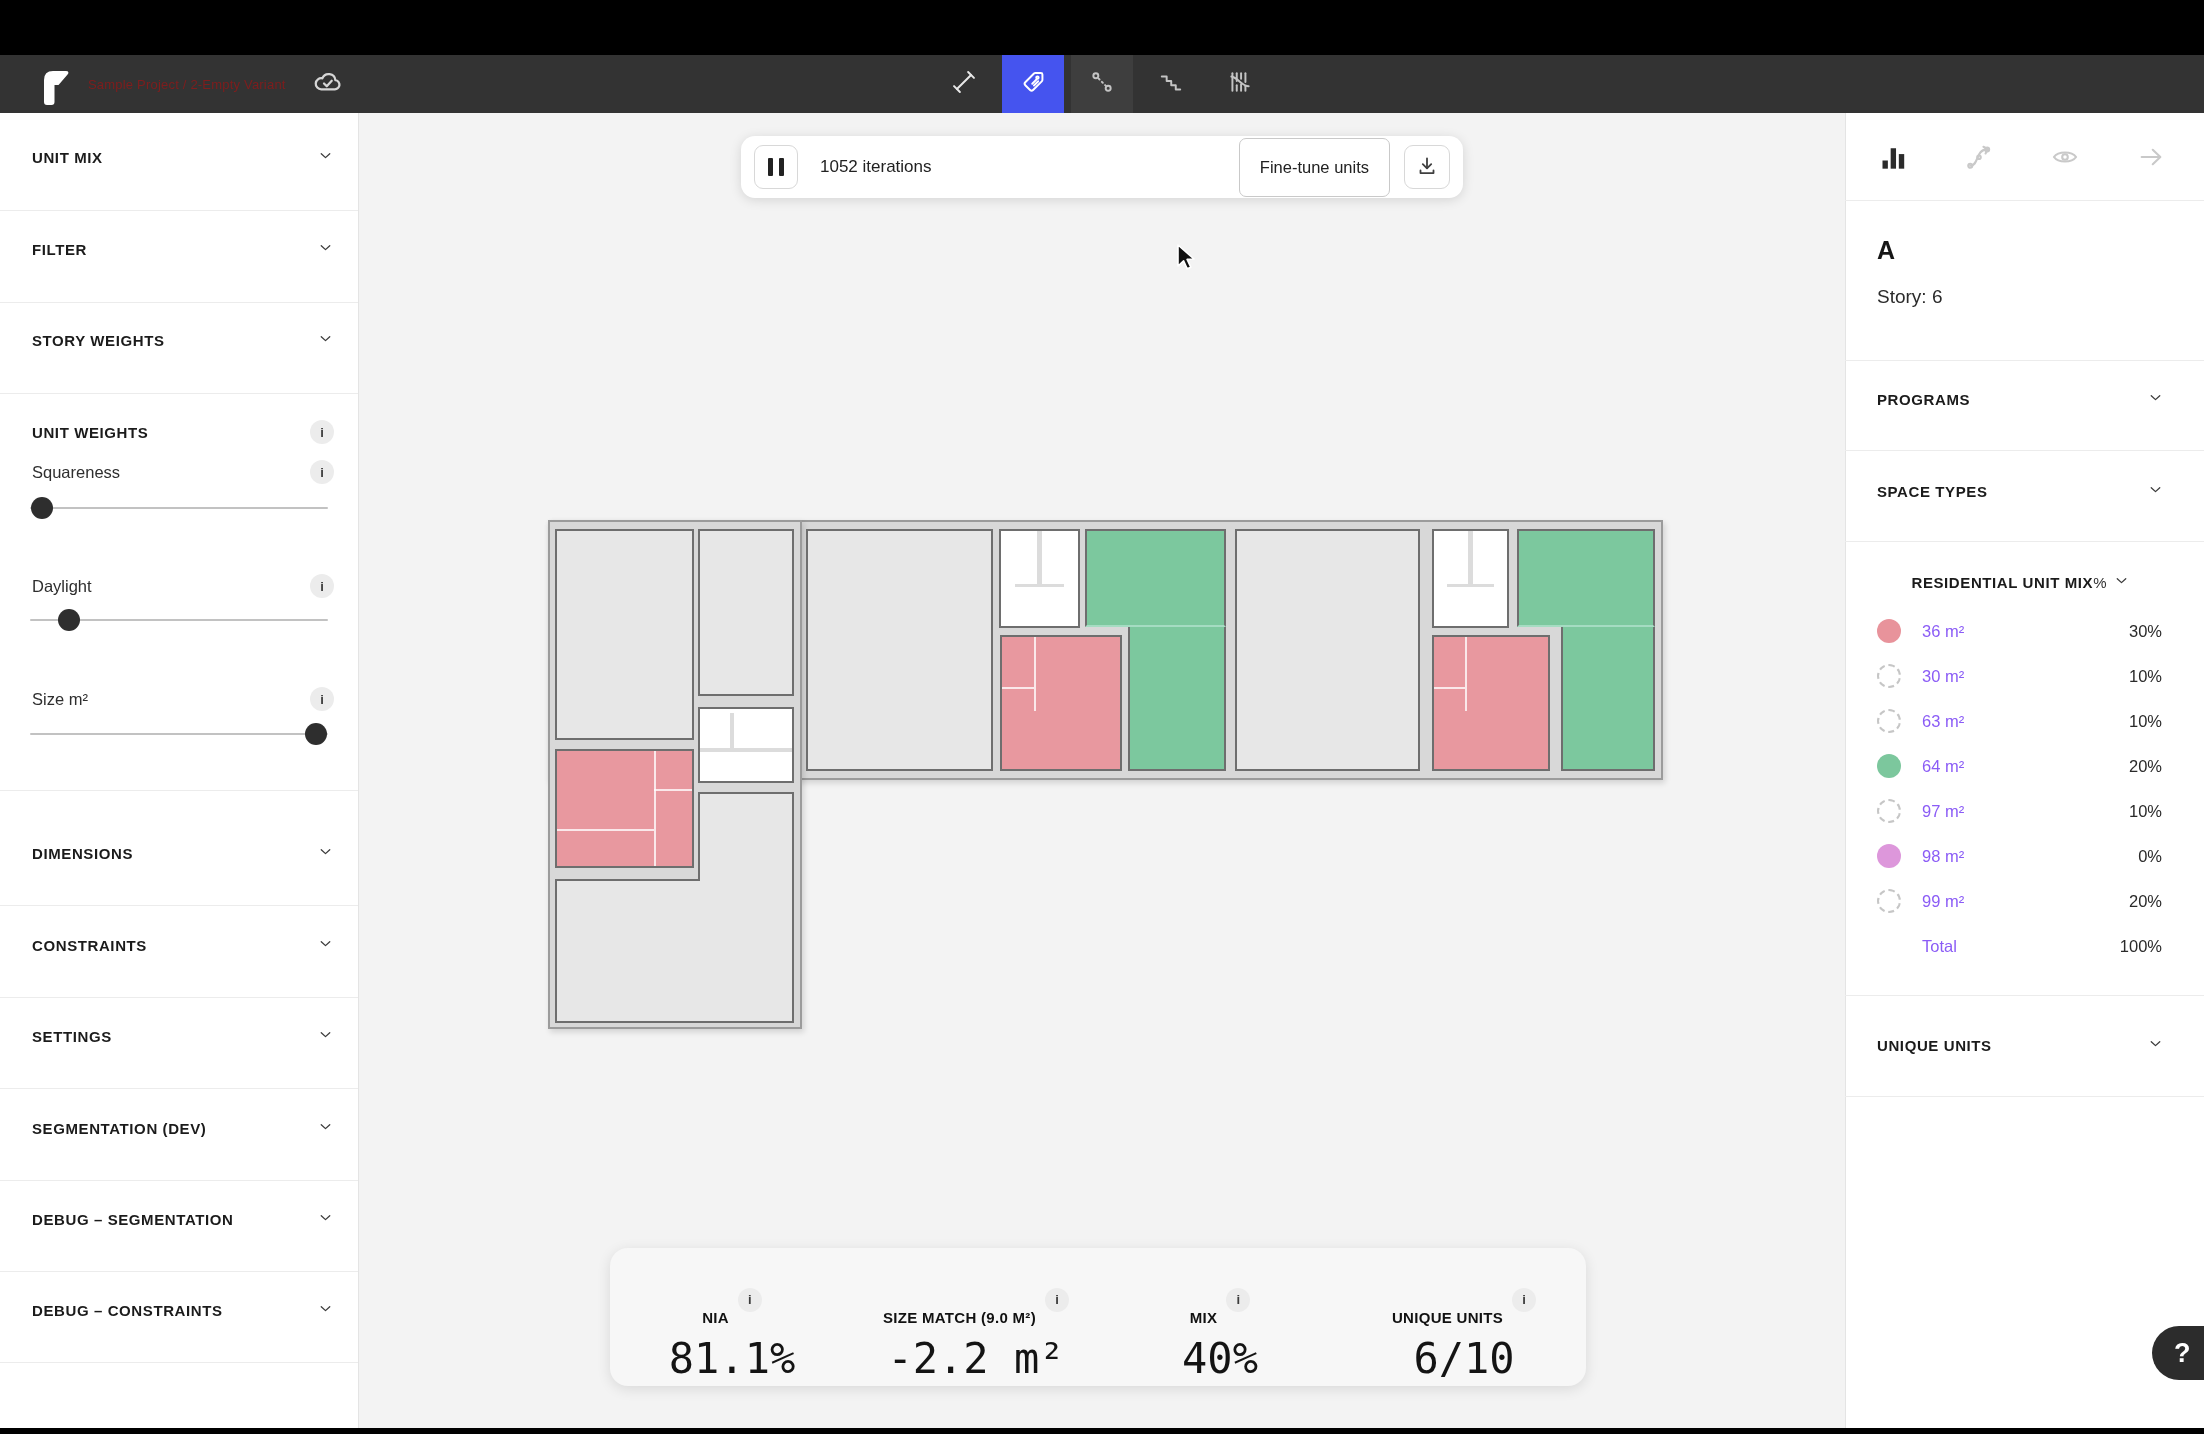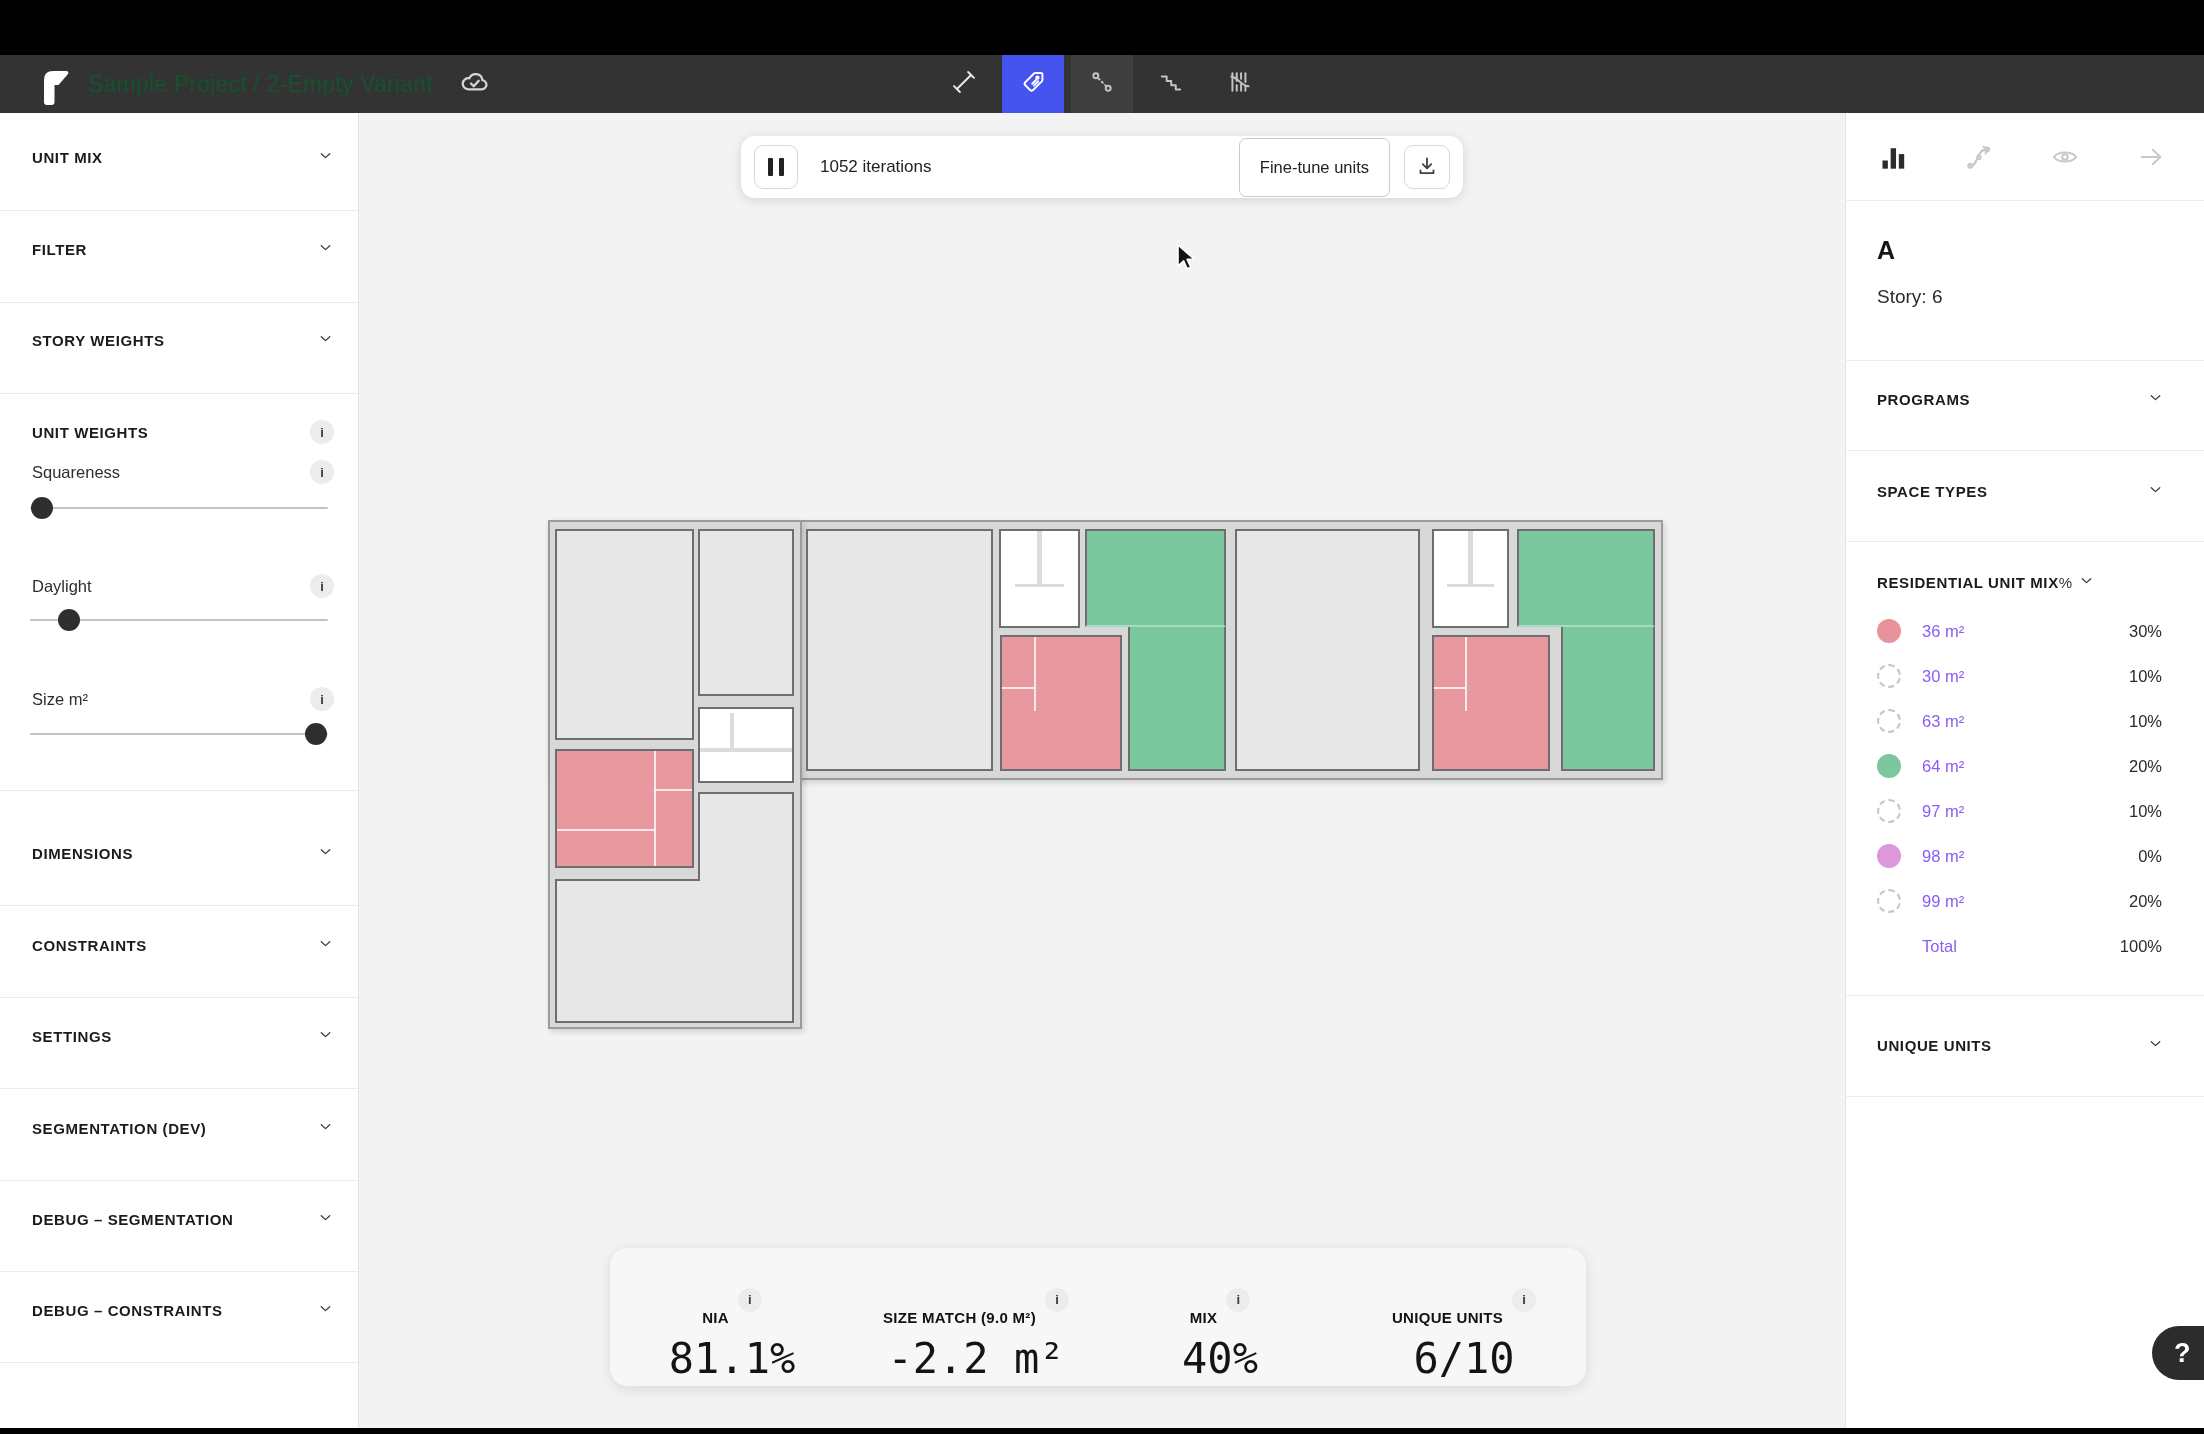--- a/index.html
+++ b/index.html
@@ -3,21 +3,21 @@
 <meta charset="utf-8">
 <style>
   html,body{margin:0;padding:0;background:#f4f4f4;}
   .screen{position:relative;width:2204px;height:1434px;overflow:hidden;
     font-family:"Liberation Sans",sans-serif;background:#f3f3f3;color:#1c1c1c;}
   
   .os-strip{position:absolute;left:0;width:2204px;background:#000;}
   .topbar{position:absolute;left:0;top:55px;width:2204px;height:58px;background:#333333;}
   .logo{position:absolute;left:28px;top:60px;width:48px;height:48px;}
   .titlegrp{position:absolute;left:88px;top:55px;height:58px;display:flex;align-items:center;gap:26px;}
-  .proj-title{font-size:23px;color:#14532d;letter-spacing:.2px;}
+  .proj-title{font-size:13px;color:#7f1d1d;letter-spacing:.2px;}
   .toolbar{position:absolute;top:55px;left:1102px;transform:translateX(-50%);height:58px;display:flex;gap:7px;}
   .toolbtn{width:62px;height:58px;display:flex;align-items:center;justify-content:center;}
   .toolbtn.active{background:#4554ef;}
   .toolbtn.hl{background:#3e3e3e;}
   
   .sidebar-left{position:absolute;left:0;top:113px;width:358px;height:1315px;background:#fff;border-right:1px solid #e4e4e4;}
   .sidebar-right{position:absolute;left:1845px;top:113px;width:359px;height:1315px;background:#fff;border-left:1px solid #e4e4e4;}
   .divider{position:absolute;left:0;width:100%;height:1px;background:#ececec;}
   .sec-row{position:absolute;left:0;width:100%;height:36px;display:flex;align-items:center;
     justify-content:space-between;box-sizing:border-box;padding:0 24px 0 32px;cursor:pointer;}
@@ -45,21 +45,21 @@
   .stat-value{margin-top:8px;font-family:"DejaVu Sans Mono",monospace;font-size:42px;color:#141414;}
   
   .picons{position:absolute;left:1877px;top:141px;width:290px;display:flex;justify-content:space-between;}
   .picon{width:32px;height:32px;display:flex;align-items:center;justify-content:center;cursor:pointer;}
   .variant-a{position:absolute;left:1877px;top:236px;font-size:25px;font-weight:600;color:#161616;}
   .story{position:absolute;left:1877px;top:286px;font-size:19px;color:#2b2b2b;}
   .prow{position:absolute;left:1845px;width:359px;height:36px;display:flex;align-items:center;
     justify-content:space-between;box-sizing:border-box;padding:0 40px 0 32px;cursor:pointer;}
   .pdivider{position:absolute;left:1845px;width:359px;height:1px;background:#ececec;}
   .umx-title-row{position:absolute;left:1845px;width:359px;display:flex;align-items:center;
-    justify-content:flex-start;box-sizing:border-box;padding:0 40px 0 32px;}
+    justify-content:center;box-sizing:border-box;padding:0 40px 0 32px;}
   .umx-right{display:flex;align-items:center;gap:6px;font-size:15px;color:#333;}
   .umx-row{position:absolute;left:1845px;width:359px;height:32px;display:flex;align-items:center;
     box-sizing:border-box;padding:0 42px 0 32px;}
   .umx-label{margin-left:21px;font-size:16.5px;color:#8b5cf6;}
   .umx-pct{margin-left:auto;font-size:16.5px;color:#2a2a2a;}
   .swatch{width:24px;height:24px;border-radius:50%;box-sizing:border-box;}
   .swatch.empty{border:2px dashed #c6c6c6;background:transparent;}
   
   .plan{position:absolute;left:548px;top:520px;width:1120px;height:512px;}
   .slab{position:absolute;background:#d8d8d8;border:2px solid #9b9b9b;box-sizing:border-box;

